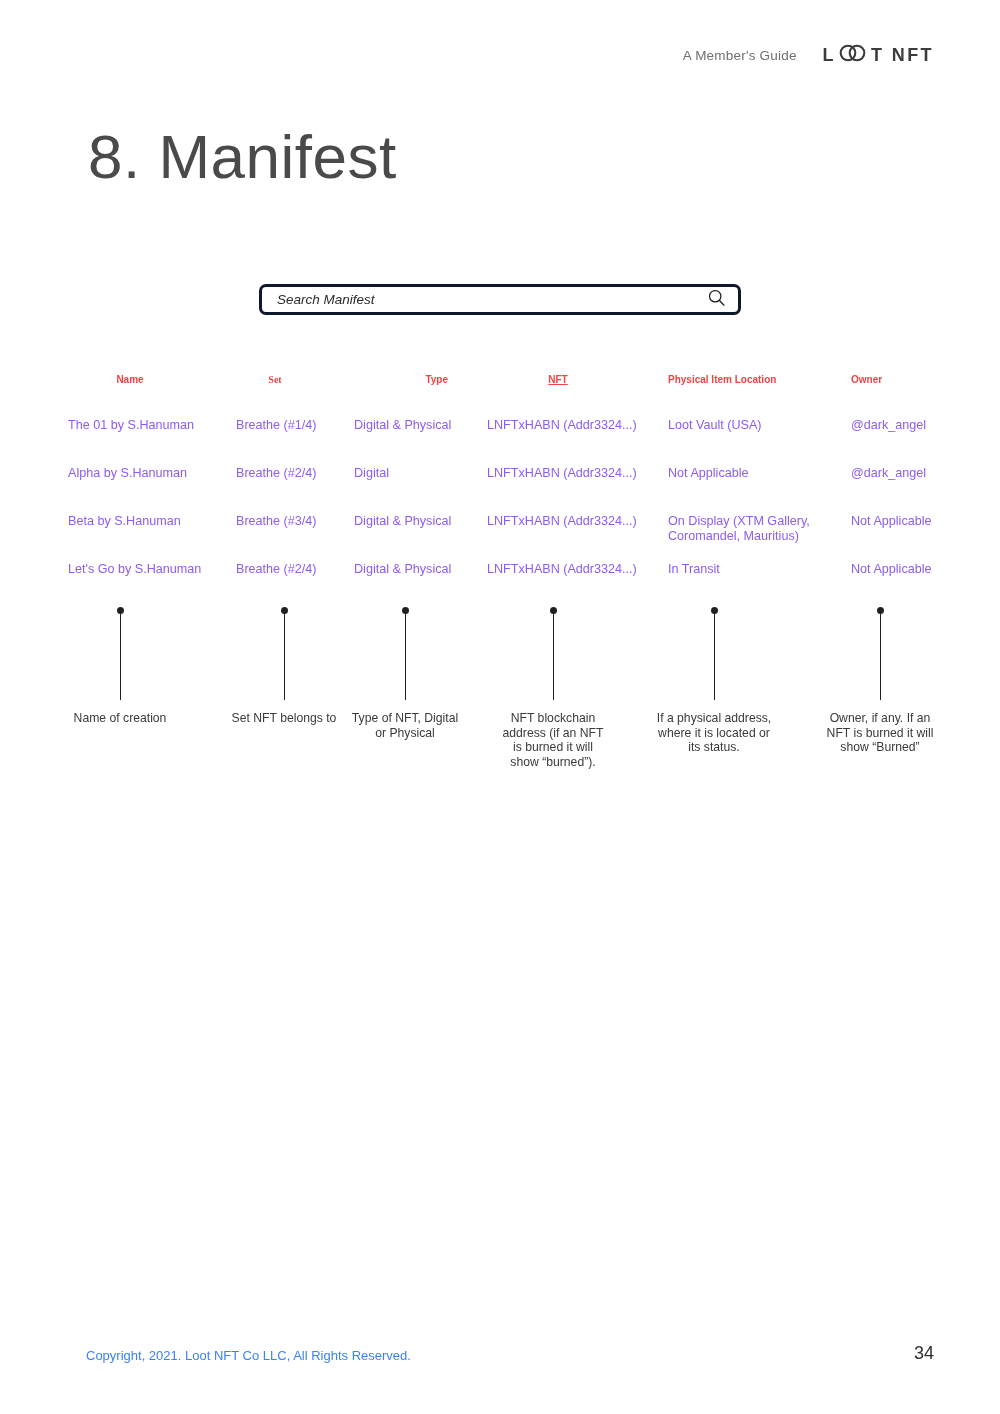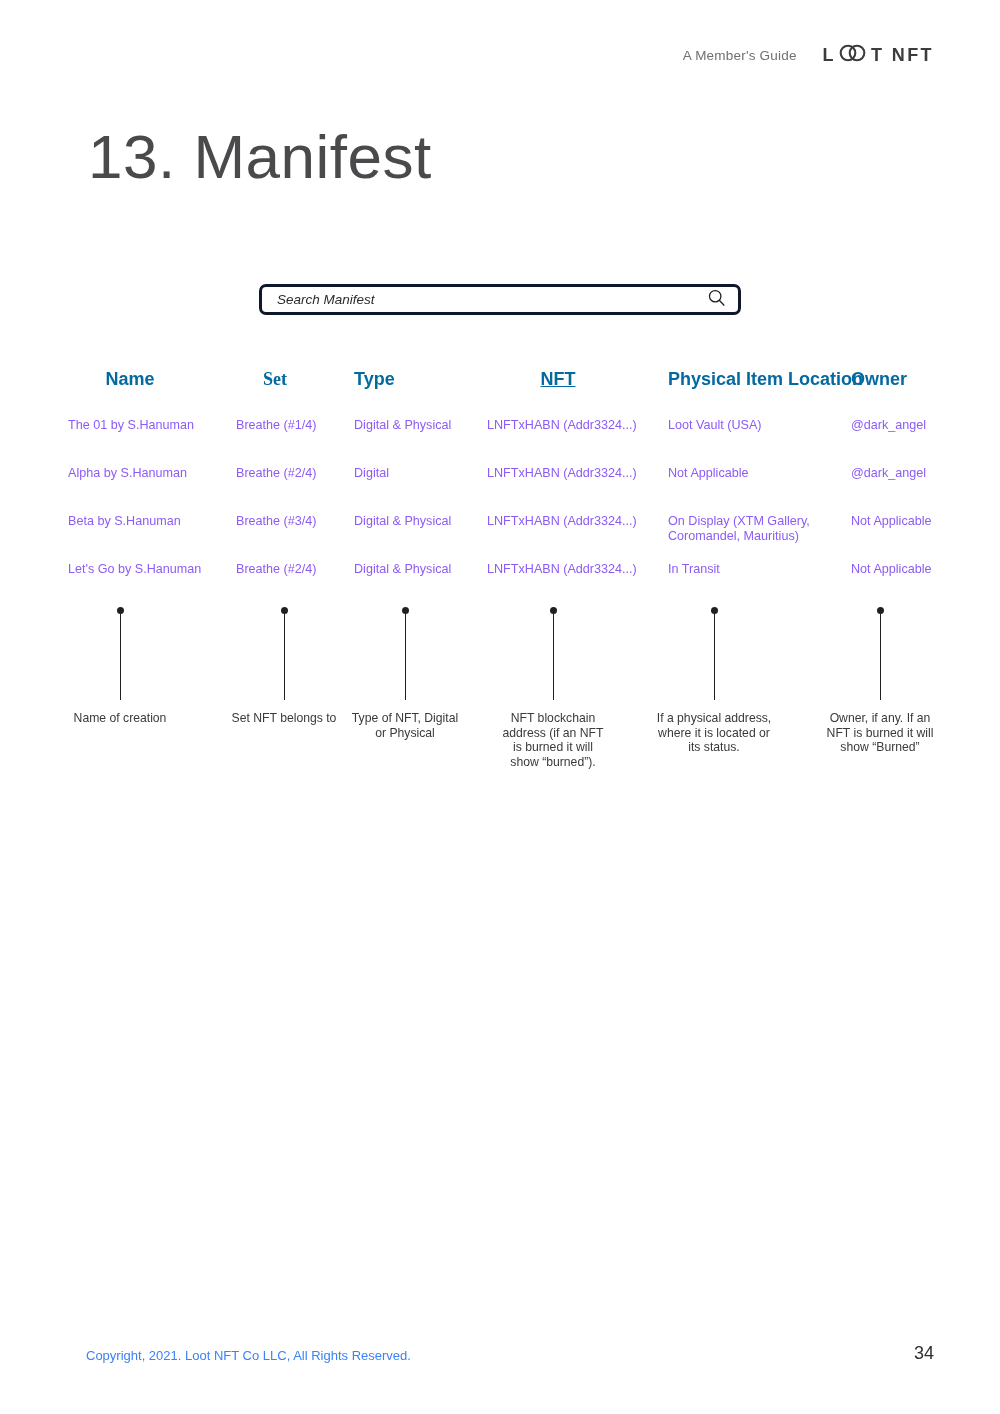--- a/index.html
+++ b/index.html
@@ -103,35 +103,35 @@
   }
   .cell {
     position: absolute;
     font-size: 12.6px;
     line-height: 15px;
     color: #8b5cf6;
     white-space: pre-line;
   }
   .header-row .cell {
     font-weight: 700;
-    font-size: 18px;
-    color: #0369a1;
+    font-size: 10px;
+    color: #ef4444;
   }
 
   
   .col-name     { left: 68px;  width: 160px; }
   .col-set      { left: 236px; width: 112px; }
   .col-type     { left: 354px; width: 128px; }
   .col-nft      { left: 487px; width: 170px; }
   .col-location { left: 668px; width: 190px; }
   .col-owner    { left: 851px; width: 130px; }
 
   .header-row .col-name     { left: 68px;  width: 124px; text-align: center; }
   .header-row .col-set      { left: 236px; width: 78px;  text-align: center; font-family: Liberation Serif, serif; }
-  .header-row .col-type     { left: 354px; width: 94px;  text-align: left; }
+  .header-row .col-type     { left: 354px; width: 94px;  text-align: right; }
   .header-row .col-nft      { left: 487px; width: 142px; text-align: center; text-decoration: underline; }
   .header-row .col-location { left: 668px; width: auto;  text-align: left; }
   .header-row .col-owner    { left: 851px; width: auto;  text-align: left; }
 
   
   .callouts {
     position: absolute;
     left: 0;
     top: 0;
     width: 1000px;
@@ -200,21 +200,21 @@
     <span class="rings">
       <svg width="30" height="18" viewBox="0 0 30 18" aria-hidden="true">
         <circle cx="10" cy="9" r="7.3" fill="none" stroke="#3c3c3e" stroke-width="2.1"></circle>
         <circle cx="19" cy="9" r="7.3" fill="none" stroke="#3c3c3e" stroke-width="2.1"></circle>
       </svg>
     </span>
     <span>T NFT</span>
   </div>
 </div>
 
-<div class="page-title">13. Manifest</div>
+<div class="page-title">8. Manifest</div>
 
 <div class="search-box">
   <input class="search-input" type="text" placeholder="Search Manifest" style="">
   <span class="search-icon">
     <svg width="19" height="19" viewBox="0 0 19 19" aria-hidden="true">
       <circle cx="8.2" cy="8.2" r="5.7" fill="none" stroke="#1d1d1f" stroke-width="1.25"></circle>
       <line x1="12.5" y1="12.5" x2="17" y2="17.2" stroke="#1d1d1f" stroke-width="1.25" stroke-linecap="round"></line>
     </svg>
   </span>
 </div>

